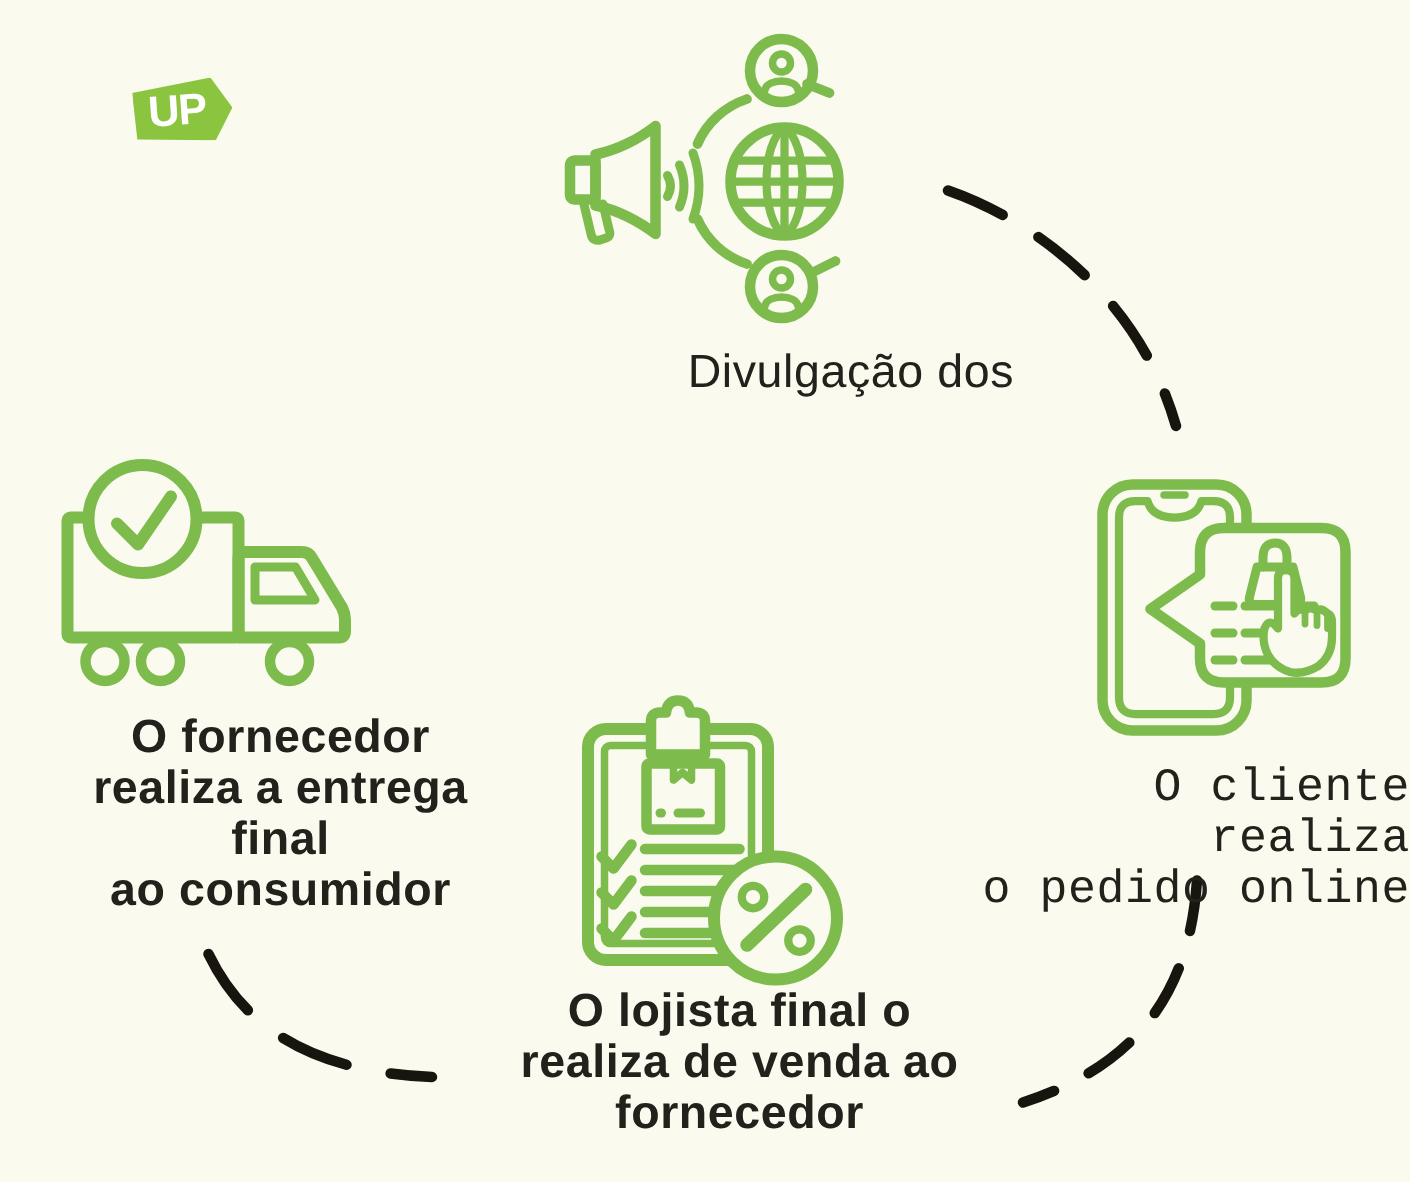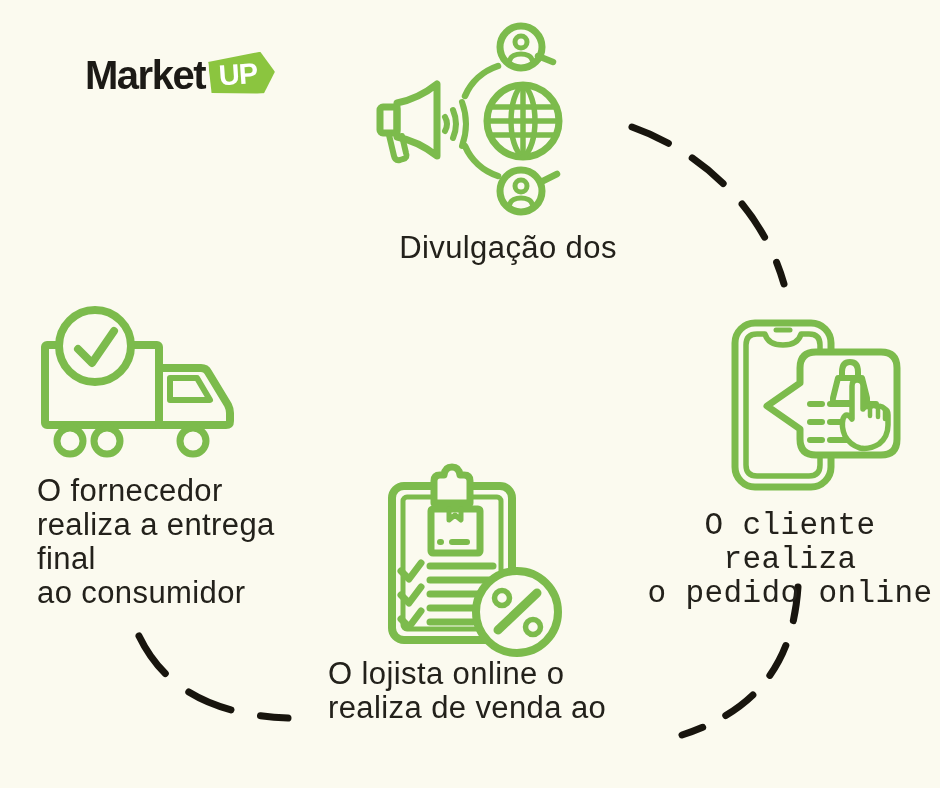--- a/index.html
+++ b/index.html
@@ -12,34 +12,33 @@
   .logo{position:absolute;left:85px;top:55px;display:flex;align-items:flex-start;}
   .logo-market{font-size:40px;font-weight:700;color:#1c1a16;letter-spacing:-1.5px;line-height:40px;}
   .logo-badge{
     margin-left:4px;margin-top:-2px;width:66px;height:42px;background:#8bc53f;
     clip-path:polygon(0% 16%, 80% 0%, 100% 50%, 81% 100%, 2% 90%);
     transform:rotate(-4deg);display:flex;align-items:center;justify-content:center;
   }
   .logo-badge span{color:#ffffff;font-weight:700;font-size:29px;letter-spacing:-1px;padding-right:8px;}
   
   .step-label{position:absolute;font-size:31px;line-height:34px;color:#23211b;letter-spacing:0.4px;}
-  .step-label.center{text-align:center;}
-  .step-label.left{text-align:left;}
+  .step-label.center{text-align:right;}
+  .step-label.left{text-align:center;font-weight:bold;}
   .label-top{left:340px;top:231px;width:336px;}
   .label-right{left:640px;top:509px;width:300px;font-family:Liberation Mono, monospace;}
   .label-bottom{left:328px;top:657px;width:330px;}
   .label-left{left:37px;top:474px;width:300px;}
 </style>
 </head>
 <body>
 
 <div class="canvas">
 
   <div class="logo">
-    <span class="logo-market">Market</span>
     <span class="logo-badge">
       <span>UP</span>
     </span>
   </div>
 
   <svg class="icons-layer" width="940" height="788" viewBox="0 0 940 788">
 
     <g stroke="#18150e" stroke-width="7" fill="none" stroke-linecap="round">
       <path d="M632 127 C 692 148, 760 200, 784 284" stroke-dasharray="40 28"></path>
       <path d="M798 587 C 794 645, 772 706, 682 735" stroke-dasharray="34 26"></path>
@@ -138,22 +137,23 @@
   <div class="step-label center label-top">
     <div>Divulgação dos</div>
   </div>
 
   <div class="step-label center label-right">
     <div>O cliente realiza</div>
     <div>o pedido online</div>
   </div>
 
   <div class="step-label left label-bottom">
-    <div>O lojista online o</div>
+    <div>O lojista final o</div>
     <div>realiza de venda ao</div>
+    <div>fornecedor</div>
   </div>
 
   <div class="step-label left label-left">
     <div>O fornecedor</div>
     <div>realiza a entrega</div>
     <div>final</div>
     <div>ao consumidor</div>
   </div>
 
 </div>

